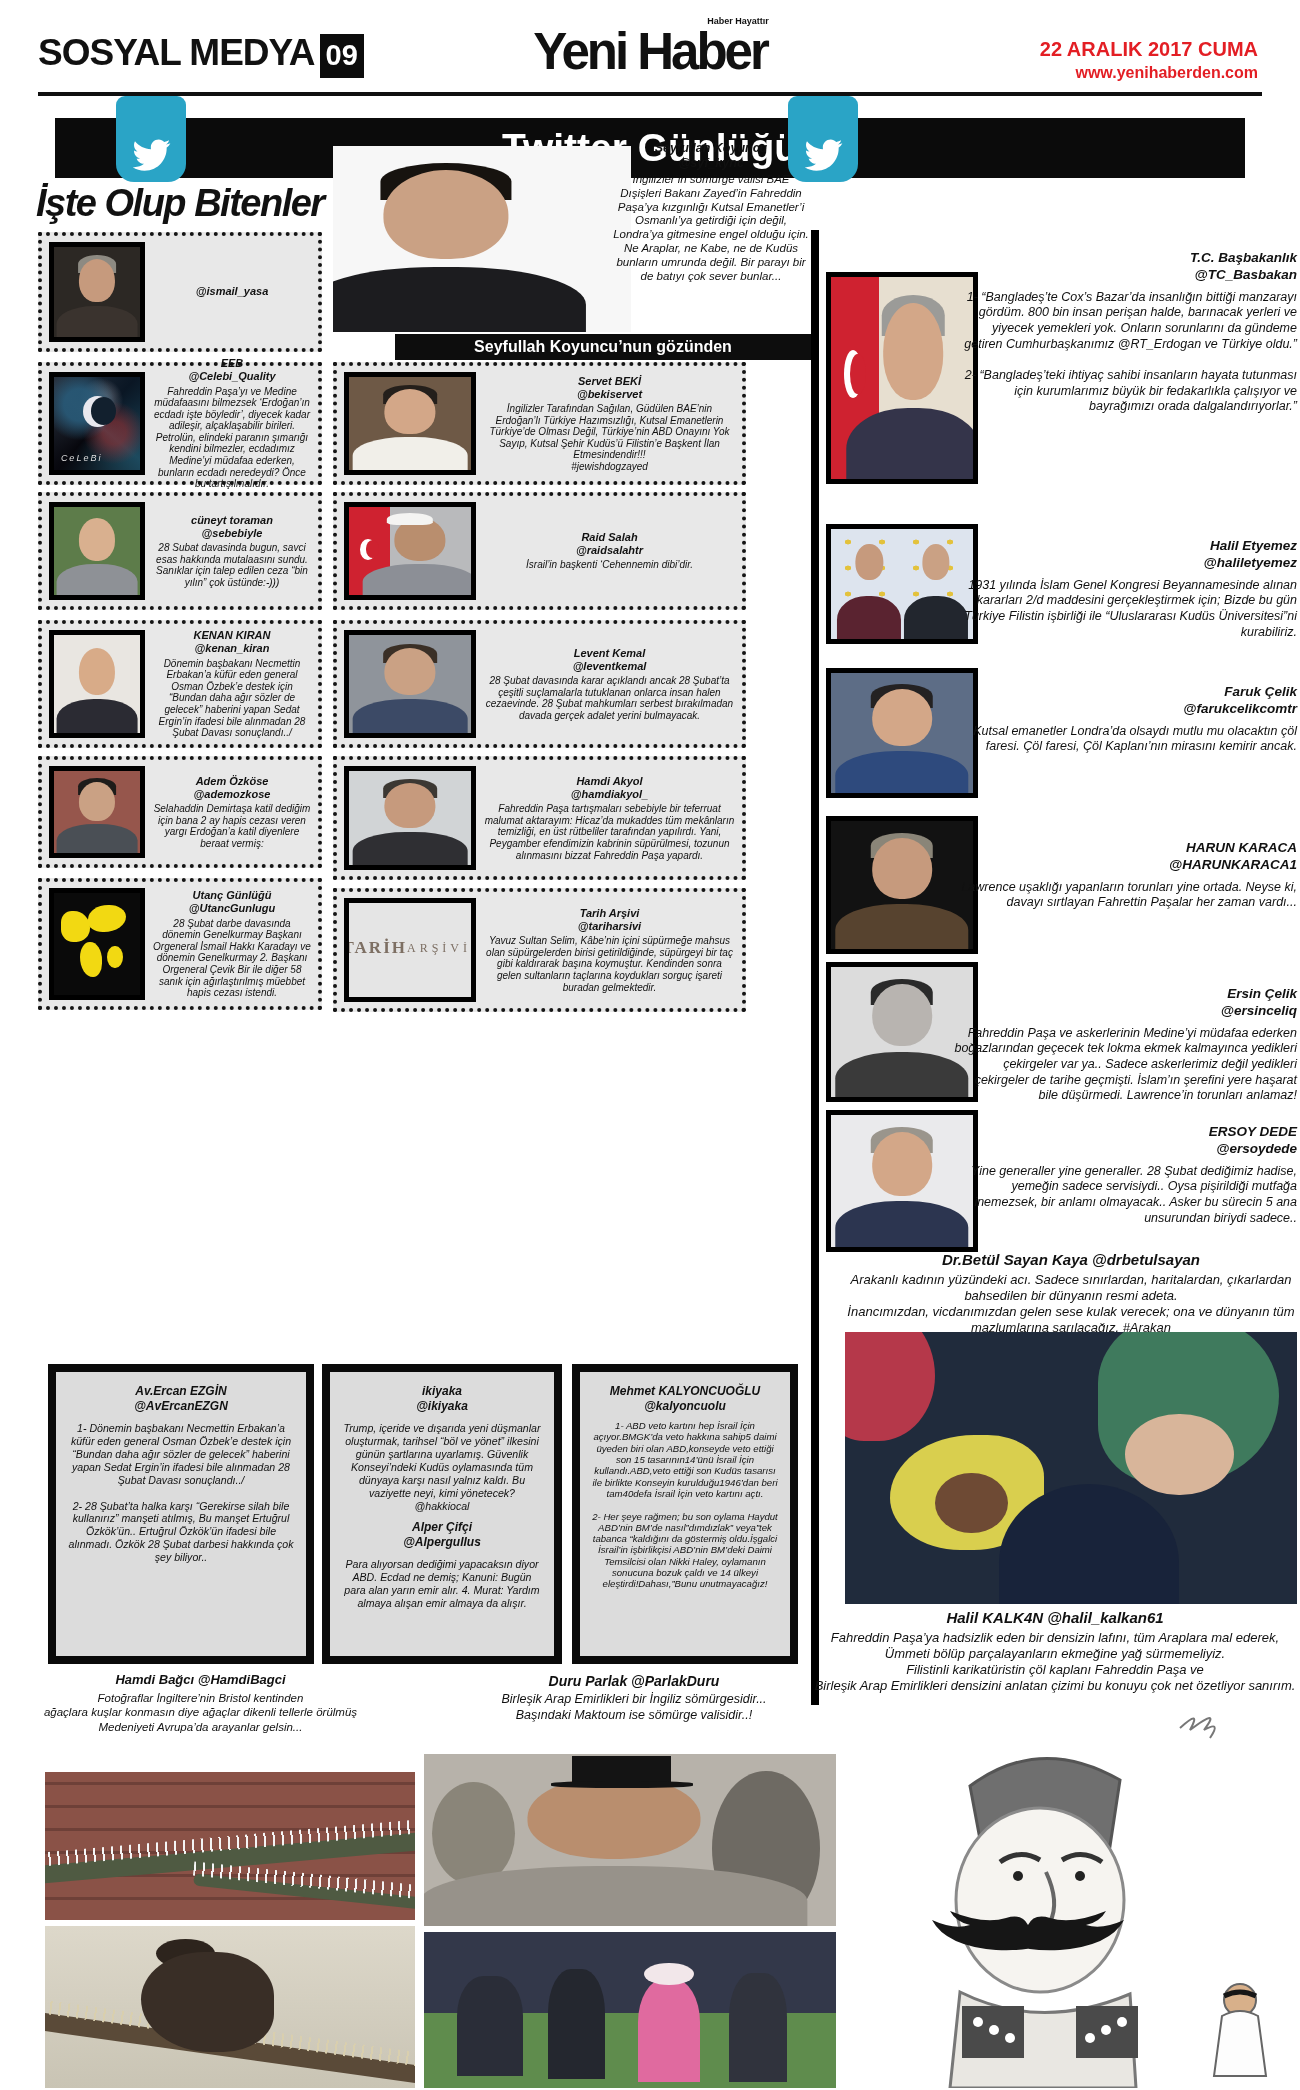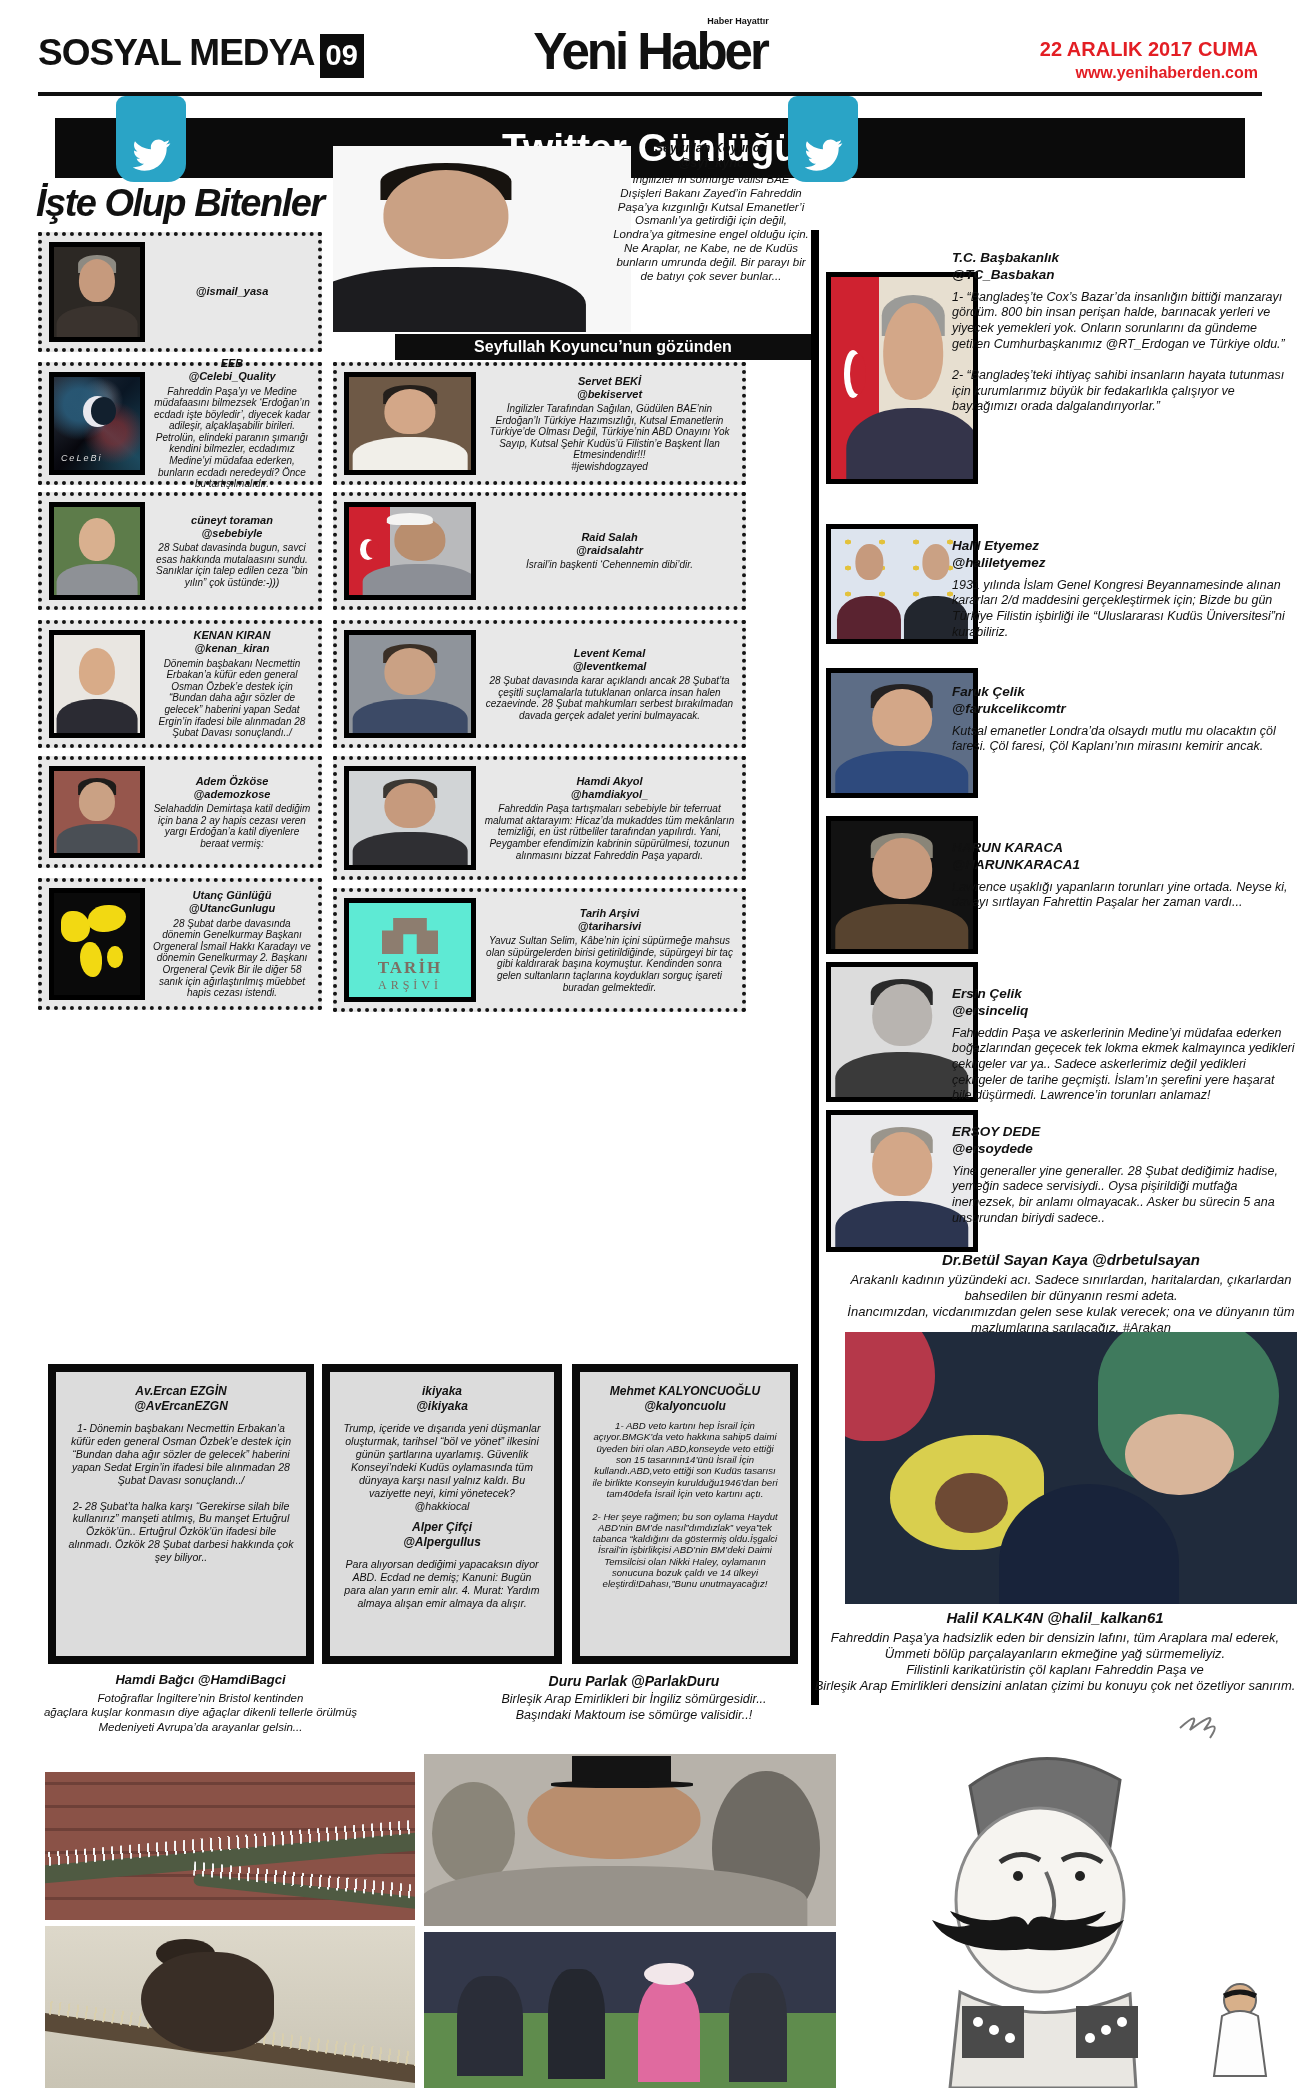--- a/index.html
+++ b/index.html
@@ -50,21 +50,21 @@
   .feat-text{left:612px;top:141px;width:198px;text-align:center;font-style:italic;}
   .feat-text .nm,.feat-text .hd{font-size:12.5px;}
   .feat-text .tx{font-size:11.5px;line-height:1.2;}
   .feat-caption{left:395px;top:334px;width:416px;height:26px;background:#0d0d0d;color:#fff;
                 font-size:16px;font-weight:bold;text-align:center;line-height:26px;}
 
   .vdivider{left:811px;top:230px;width:8px;height:1475px;background:#000;}
 
   
   .rph{left:826px;width:152px;border:5px solid #000;background:#fff;box-sizing:border-box;overflow:hidden;position:absolute;}
-  .rtext{left:952px;width:345px;text-align:left;font-style:italic;position:absolute;}
+  .rtext{left:952px;width:345px;text-align:right;font-style:italic;position:absolute;}
   .rtext .nm,.rtext .hd{font-size:13.5px;line-height:1.25;}
   .rtext .tx{font-size:12.5px;line-height:1.25;margin-top:6px;}
 
   .wideblock{text-align:center;font-style:italic;position:absolute;}
   .wideblock .ttl{font-size:15px;font-weight:bold;line-height:1.3;}
   .wideblock .tx{font-size:13px;line-height:1.25;margin-top:2px;white-space:pre-line;}
 
   
   .bbox{border:8px solid #0a0a0a;background:#dcdcdc;box-sizing:border-box;position:absolute;
         top:1364px;height:300px;padding:12px 12px;text-align:center;font-style:italic;overflow:hidden;}
@@ -101,21 +101,21 @@
      conic-gradient(from 40deg,#0a1624,#1d4a5e,#07070d,#2a3340,#0a1624);}
   .crescent{position:absolute;left:34%;top:20%;width:34%;height:34%;background:#e8e8ee;border-radius:50%;}
   .crescent::after{content:"";position:absolute;left:26%;top:6%;width:86%;height:88%;background:#12202e;border-radius:50%;}
   .celebi-wm{position:absolute;left:8%;bottom:8%;color:#ddd;font-style:italic;font-size:9px;letter-spacing:2px;}
 
   
   .utanc{background:#0a0a0a;}
   .utanc .blob{background:#f2d912;}
 
   
-  .tarih{background:#5eead4;display:flex;flex-direction:column;align-items:center;justify-content:flex-end;
+  .tarih{background:#e5e5e5;display:flex;align-items:center;justify-content:flex-end;
          padding-bottom:4px;box-sizing:border-box;position:absolute;inset:0;}
   .tarih-icon{width:46%;height:40%;background:#8d7d6f;clip-path:polygon(0 100%,0 35%,20% 35%,20% 0,80% 0,80% 35%,100% 35%,100% 100%,62% 100%,62% 45%,38% 45%,38% 100%);margin-bottom:4px;}
   .tarih-t1{font-size:17px;font-weight:bold;letter-spacing:2px;color:#7d6f63;font-family:"Liberation Serif",serif;}
   .tarih-t2{font-size:12px;letter-spacing:4px;color:#7d6f63;font-family:"Liberation Serif",serif;}
 
   
   .akp{background:#dde4ee;}
   .akp::before{content:"";position:absolute;inset:0;
      background-image:radial-gradient(#e3c23c 3px,transparent 3.5px);background-size:34px 26px;}
 

